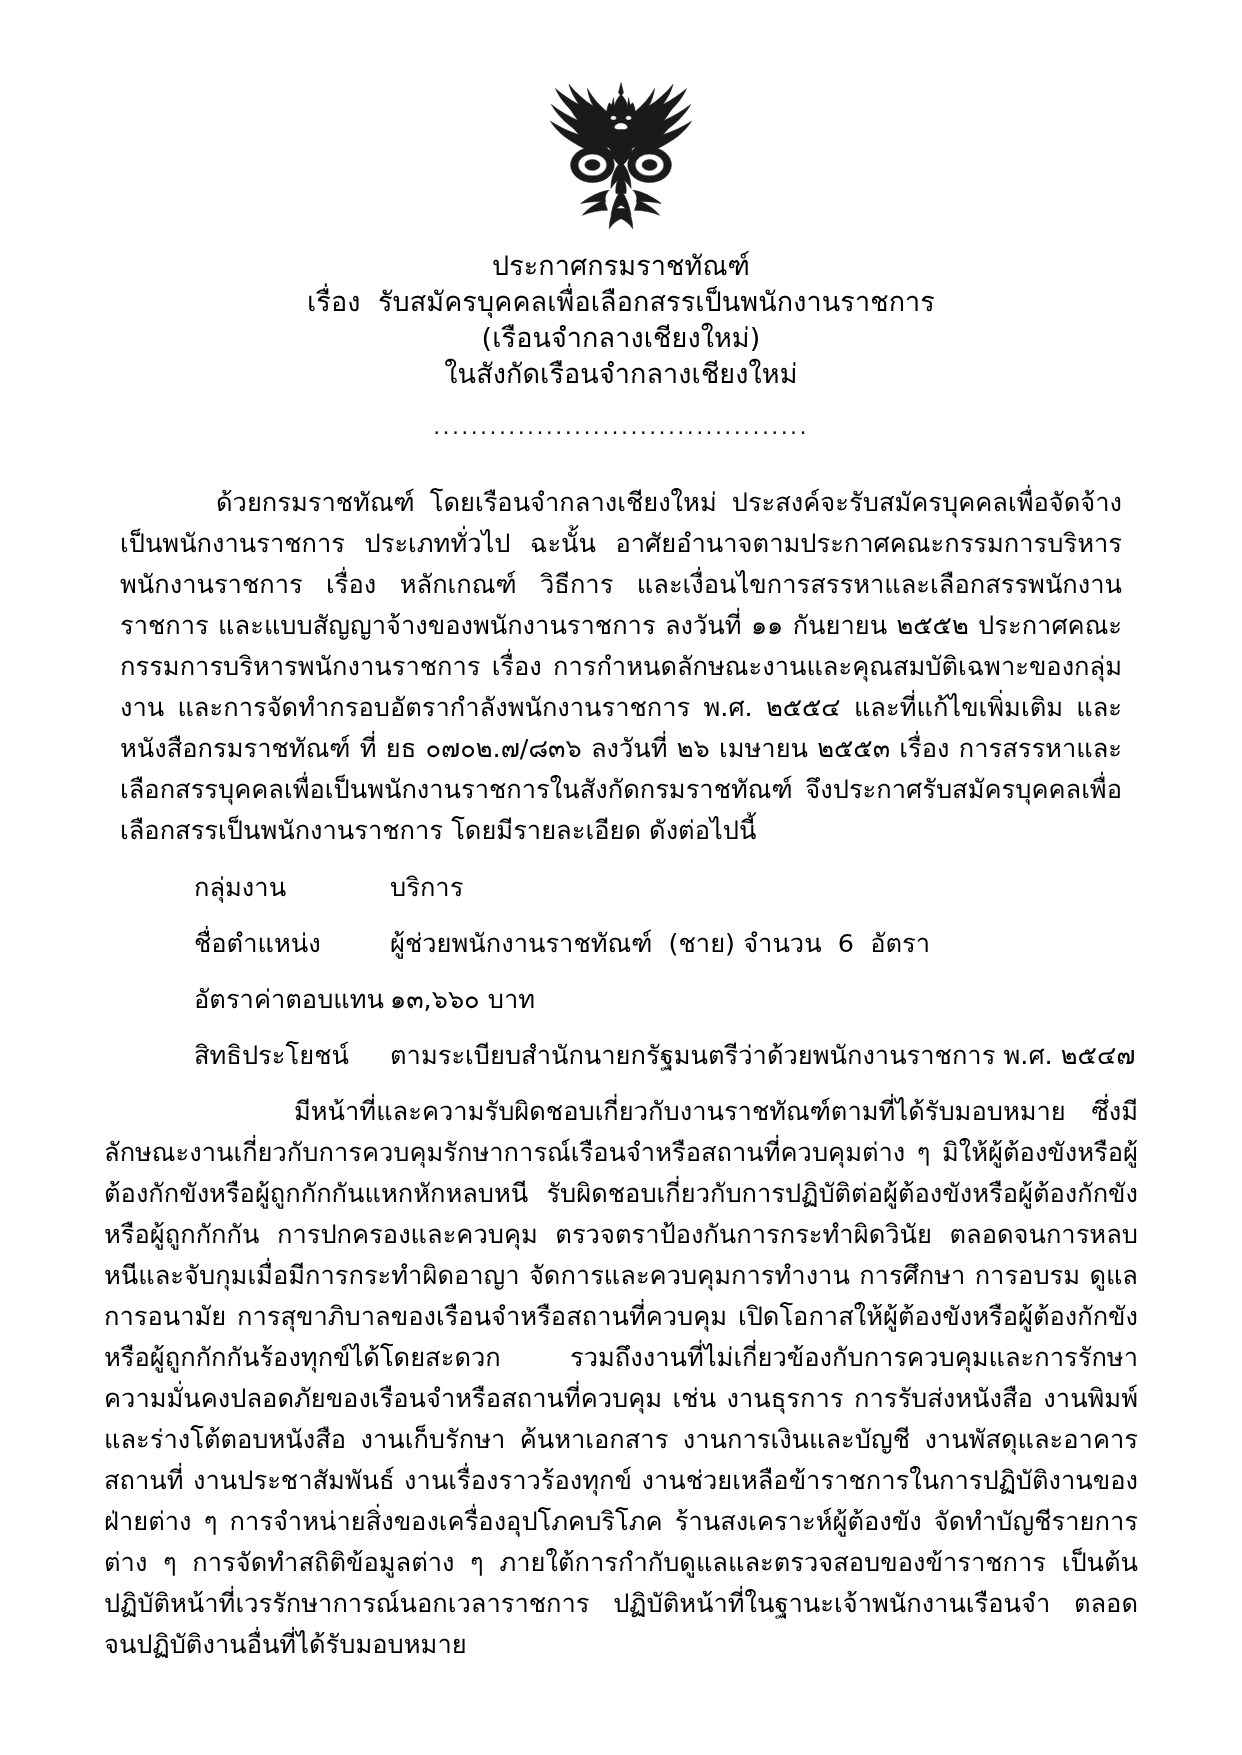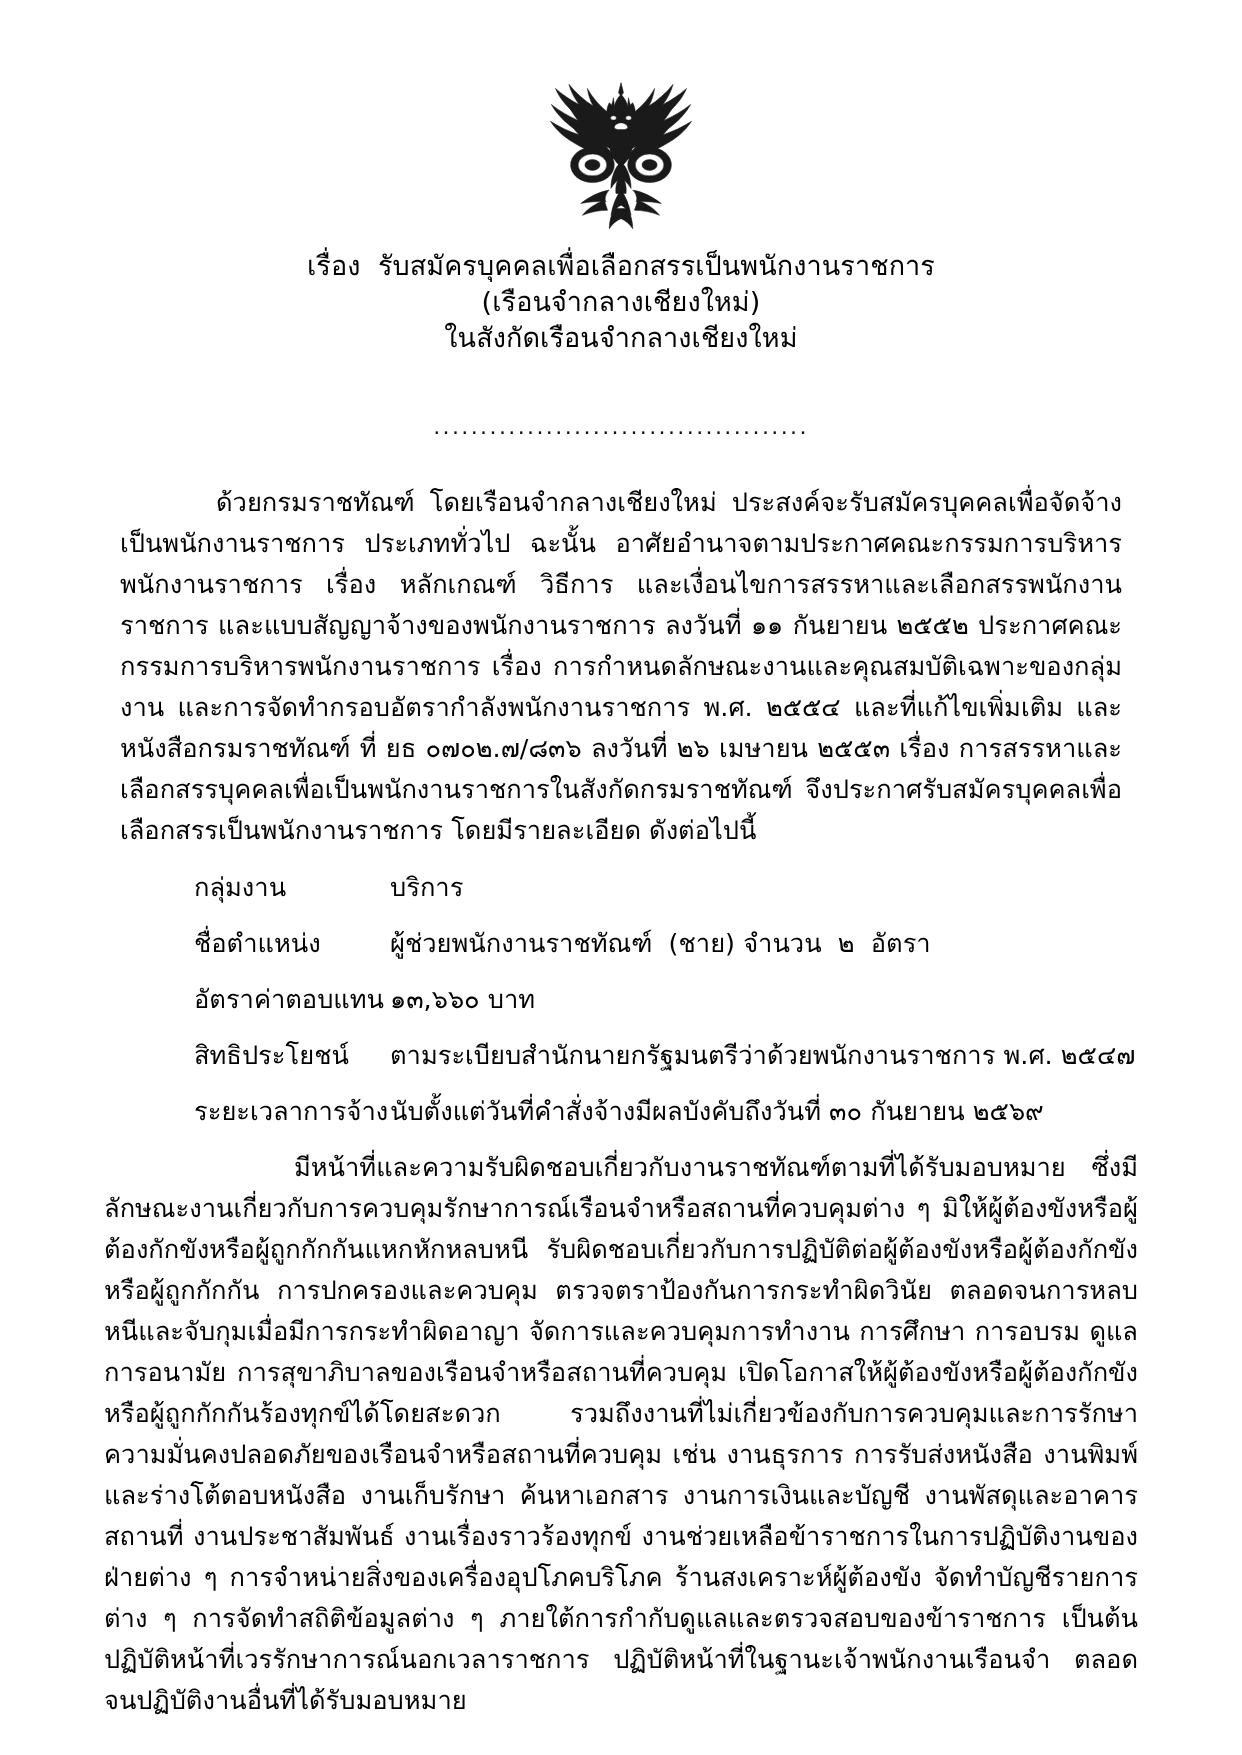--- a/index.html
+++ b/index.html
@@ -178,53 +178,50 @@
         <path d="M80 150 C70 154 60 160 54 168 C64 164 74 162 84 162 Z"></path>
         <path d="M120 150 C130 154 140 160 146 168 C136 164 126 162 116 162 Z"></path>
 
         <path d="M100 138 C94 146 90 156 88 168 C92 162 96 158 100 156 C104 158 108 162 112 168 C110 156 106 146 100 138 Z"></path>
         <path d="M92 160 C88 168 86 176 86 184 C90 178 95 174 100 172 C105 174 110 178 114 184 C114 176 112 168 108 160 Z"></path>
       </g>
     </svg>
   </div>
 
   <div class="doc-header">
+    <div>ประกาศกรมราชทัณฑ์</div>
     <div>เรื่อง  รับสมัครบุคคลเพื่อเลือกสรรเป็นพนักงานราชการ</div>
     <div>(เรือนจำกลางเชียงใหม่)</div>
     <div>ในสังกัดเรือนจำกลางเชียงใหม่</div>
   </div>
 
   <div class="dot-rule">........................................</div>
 
   <div class="body-block">
 
     <p class="para last-line-left">ด้วยกรมราชทัณฑ์ โดยเรือนจำกลางเชียงใหม่ ประสงค์จะรับสมัครบุคคลเพื่อจัดจ้างเป็นพนักงานราชการ ประเภททั่วไป ฉะนั้น อาศัยอำนาจตามประกาศคณะกรรมการบริหารพนักงานราชการ เรื่อง หลักเกณฑ์ วิธีการ และเงื่อนไขการสรรหาและเลือกสรรพนักงานราชการ และแบบสัญญาจ้างของพนักงานราชการ ลงวันที่ ๑๑ กันยายน ๒๕๕๒ ประกาศคณะกรรมการบริหารพนักงานราชการ เรื่อง การกำหนดลักษณะงานและคุณสมบัติเฉพาะของกลุ่มงาน และการจัดทำกรอบอัตรากำลังพนักงานราชการ พ.ศ. ๒๕๕๔ และที่แก้ไขเพิ่มเติม และหนังสือกรมราชทัณฑ์ ที่ ยธ ๐๗๐๒.๗/๘๓๖ ลงวันที่ ๒๖ เมษายน ๒๕๕๓ เรื่อง การสรรหาและเลือกสรรบุคคลเพื่อเป็นพนักงานราชการในสังกัดกรมราชทัณฑ์ จึงประกาศรับสมัครบุคคลเพื่อเลือกสรรเป็นพนักงานราชการ โดยมีรายละเอียด  ดังต่อไปนี้</p>
 
 
     <table class="fields">
       <tbody>
         <tr>
           <td class="label">กลุ่มงาน</td>
           <td class="value">บริการ</td>
         </tr>
         <tr>
           <td class="label">ชื่อตำแหน่ง</td>
-          <td class="value">ผู้ช่วยพนักงานราชทัณฑ์  (ชาย) จำนวน  ๒  อัตรา</td>
+          <td class="value">ผู้ช่วยพนักงานราชทัณฑ์  (ชาย) จำนวน  6  อัตรา</td>
         </tr>
         <tr>
           <td class="label">อัตราค่าตอบแทน</td>
           <td class="value">๑๓,๖๖๐ บาท</td>
         </tr>
         <tr>
           <td class="label">สิทธิประโยชน์</td>
           <td class="value">ตามระเบียบสำนักนายกรัฐมนตรีว่าด้วยพนักงานราชการ พ.ศ. ๒๕๔๗</td>
         </tr>
-        <tr>
-          <td class="label">ระยะเวลาการจ้าง</td>
-          <td class="value">นับตั้งแต่วันที่คำสั่งจ้างมีผลบังคับถึงวันที่ ๓๐ กันยายน ๒๕๖๙</td>
-        </tr>
       </tbody>
     </table>
 
     <p class="duties-body">มีหน้าที่และความรับผิดชอบเกี่ยวกับงานราชทัณฑ์ตามที่ได้รับมอบหมาย ซึ่งมีลักษณะงานเกี่ยวกับการควบคุมรักษาการณ์เรือนจำหรือสถานที่ควบคุมต่าง ๆ มิให้ผู้ต้องขังหรือผู้ต้องกักขังหรือผู้ถูกกักกันแหกหักหลบหนี รับผิดชอบเกี่ยวกับการปฏิบัติต่อผู้ต้องขังหรือผู้ต้องกักขังหรือผู้ถูกกักกัน การปกครองและควบคุม ตรวจตราป้องกันการกระทำผิดวินัย ตลอดจนการหลบหนีและจับกุมเมื่อมีการกระทำผิดอาญา จัดการและควบคุมการทำงาน การศึกษา การอบรม ดูแลการอนามัย การสุขาภิบาลของเรือนจำหรือสถานที่ควบคุม เปิดโอกาสให้ผู้ต้องขังหรือผู้ต้องกักขังหรือผู้ถูกกักกันร้องทุกข์ได้โดยสะดวก รวมถึงงานที่ไม่เกี่ยวข้องกับการควบคุมและการรักษาความมั่นคงปลอดภัยของเรือนจำหรือสถานที่ควบคุม เช่น งานธุรการ การรับส่งหนังสือ งานพิมพ์และร่างโต้ตอบหนังสือ งานเก็บรักษา ค้นหาเอกสาร งานการเงินและบัญชี งานพัสดุและอาคารสถานที่ งานประชาสัมพันธ์ งานเรื่องราวร้องทุกข์ งานช่วยเหลือข้าราชการในการปฏิบัติงานของฝ่ายต่าง ๆ การจำหน่ายสิ่งของเครื่องอุปโภคบริโภค ร้านสงเคราะห์ผู้ต้องขัง จัดทำบัญชีรายการต่าง ๆ การจัดทำสถิติข้อมูลต่าง ๆ  ภายใต้การกำกับดูแลและตรวจสอบของข้าราชการ เป็นต้น ปฏิบัติหน้าที่เวรรักษาการณ์นอกเวลาราชการ ปฏิบัติหน้าที่ในฐานะเจ้าพนักงานเรือนจำ ตลอดจนปฏิบัติงานอื่นที่ได้รับมอบหมาย</p>
 
   </div>
 </div>
 
 </body></html>

